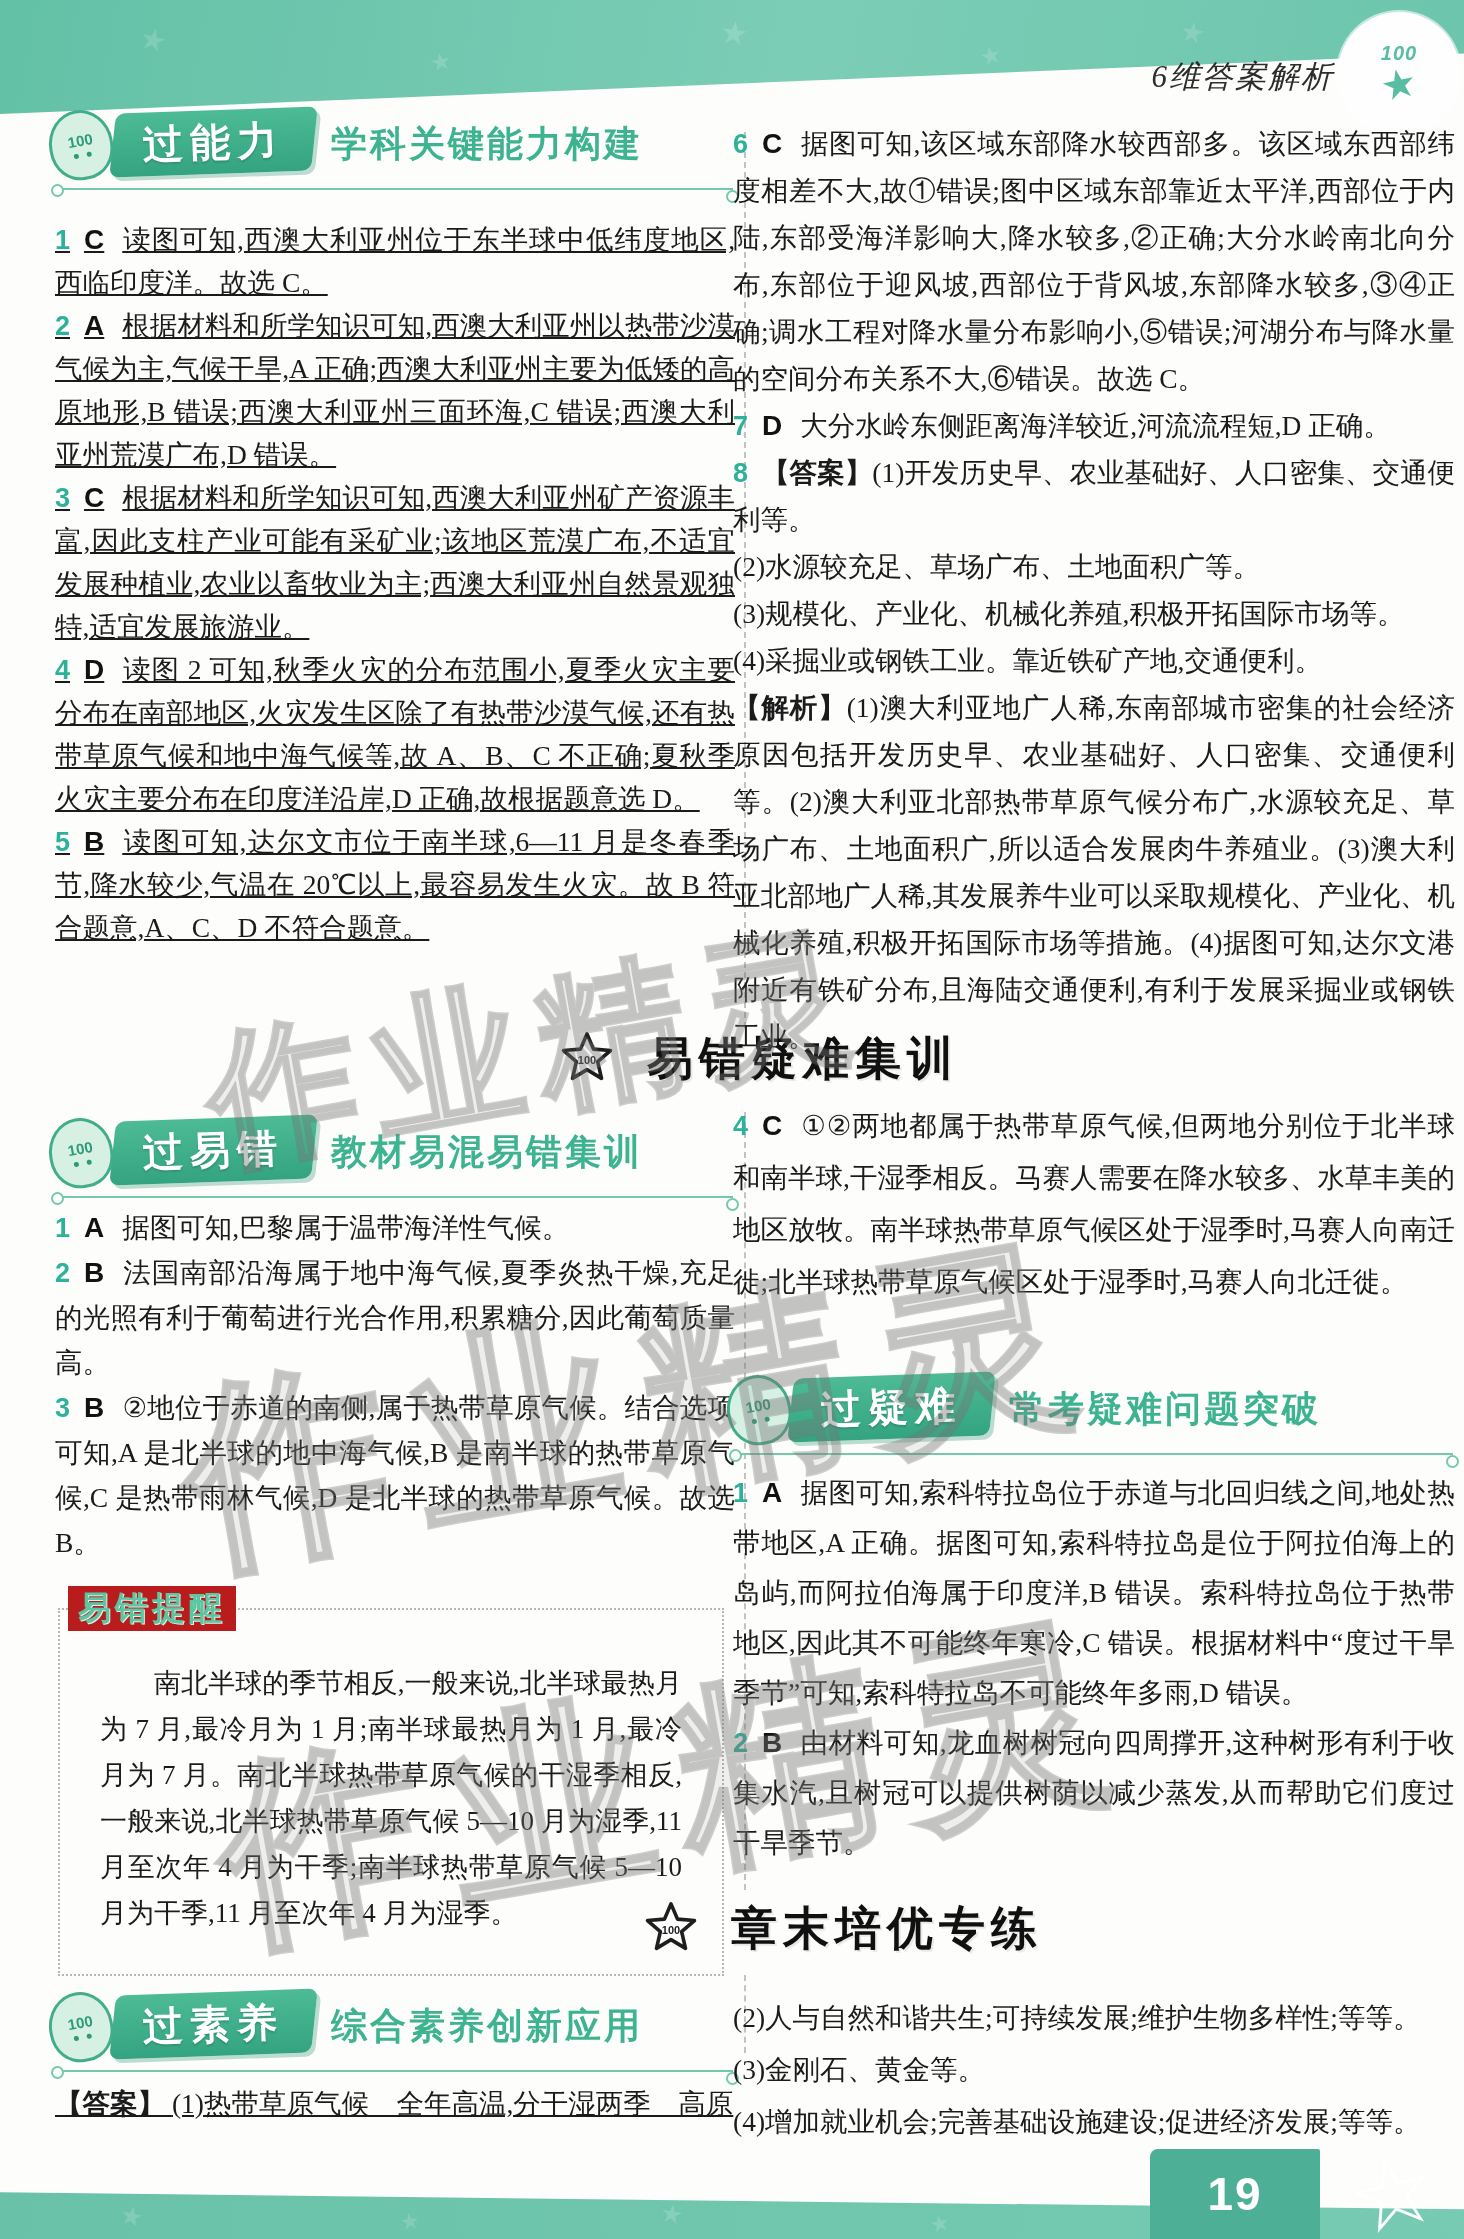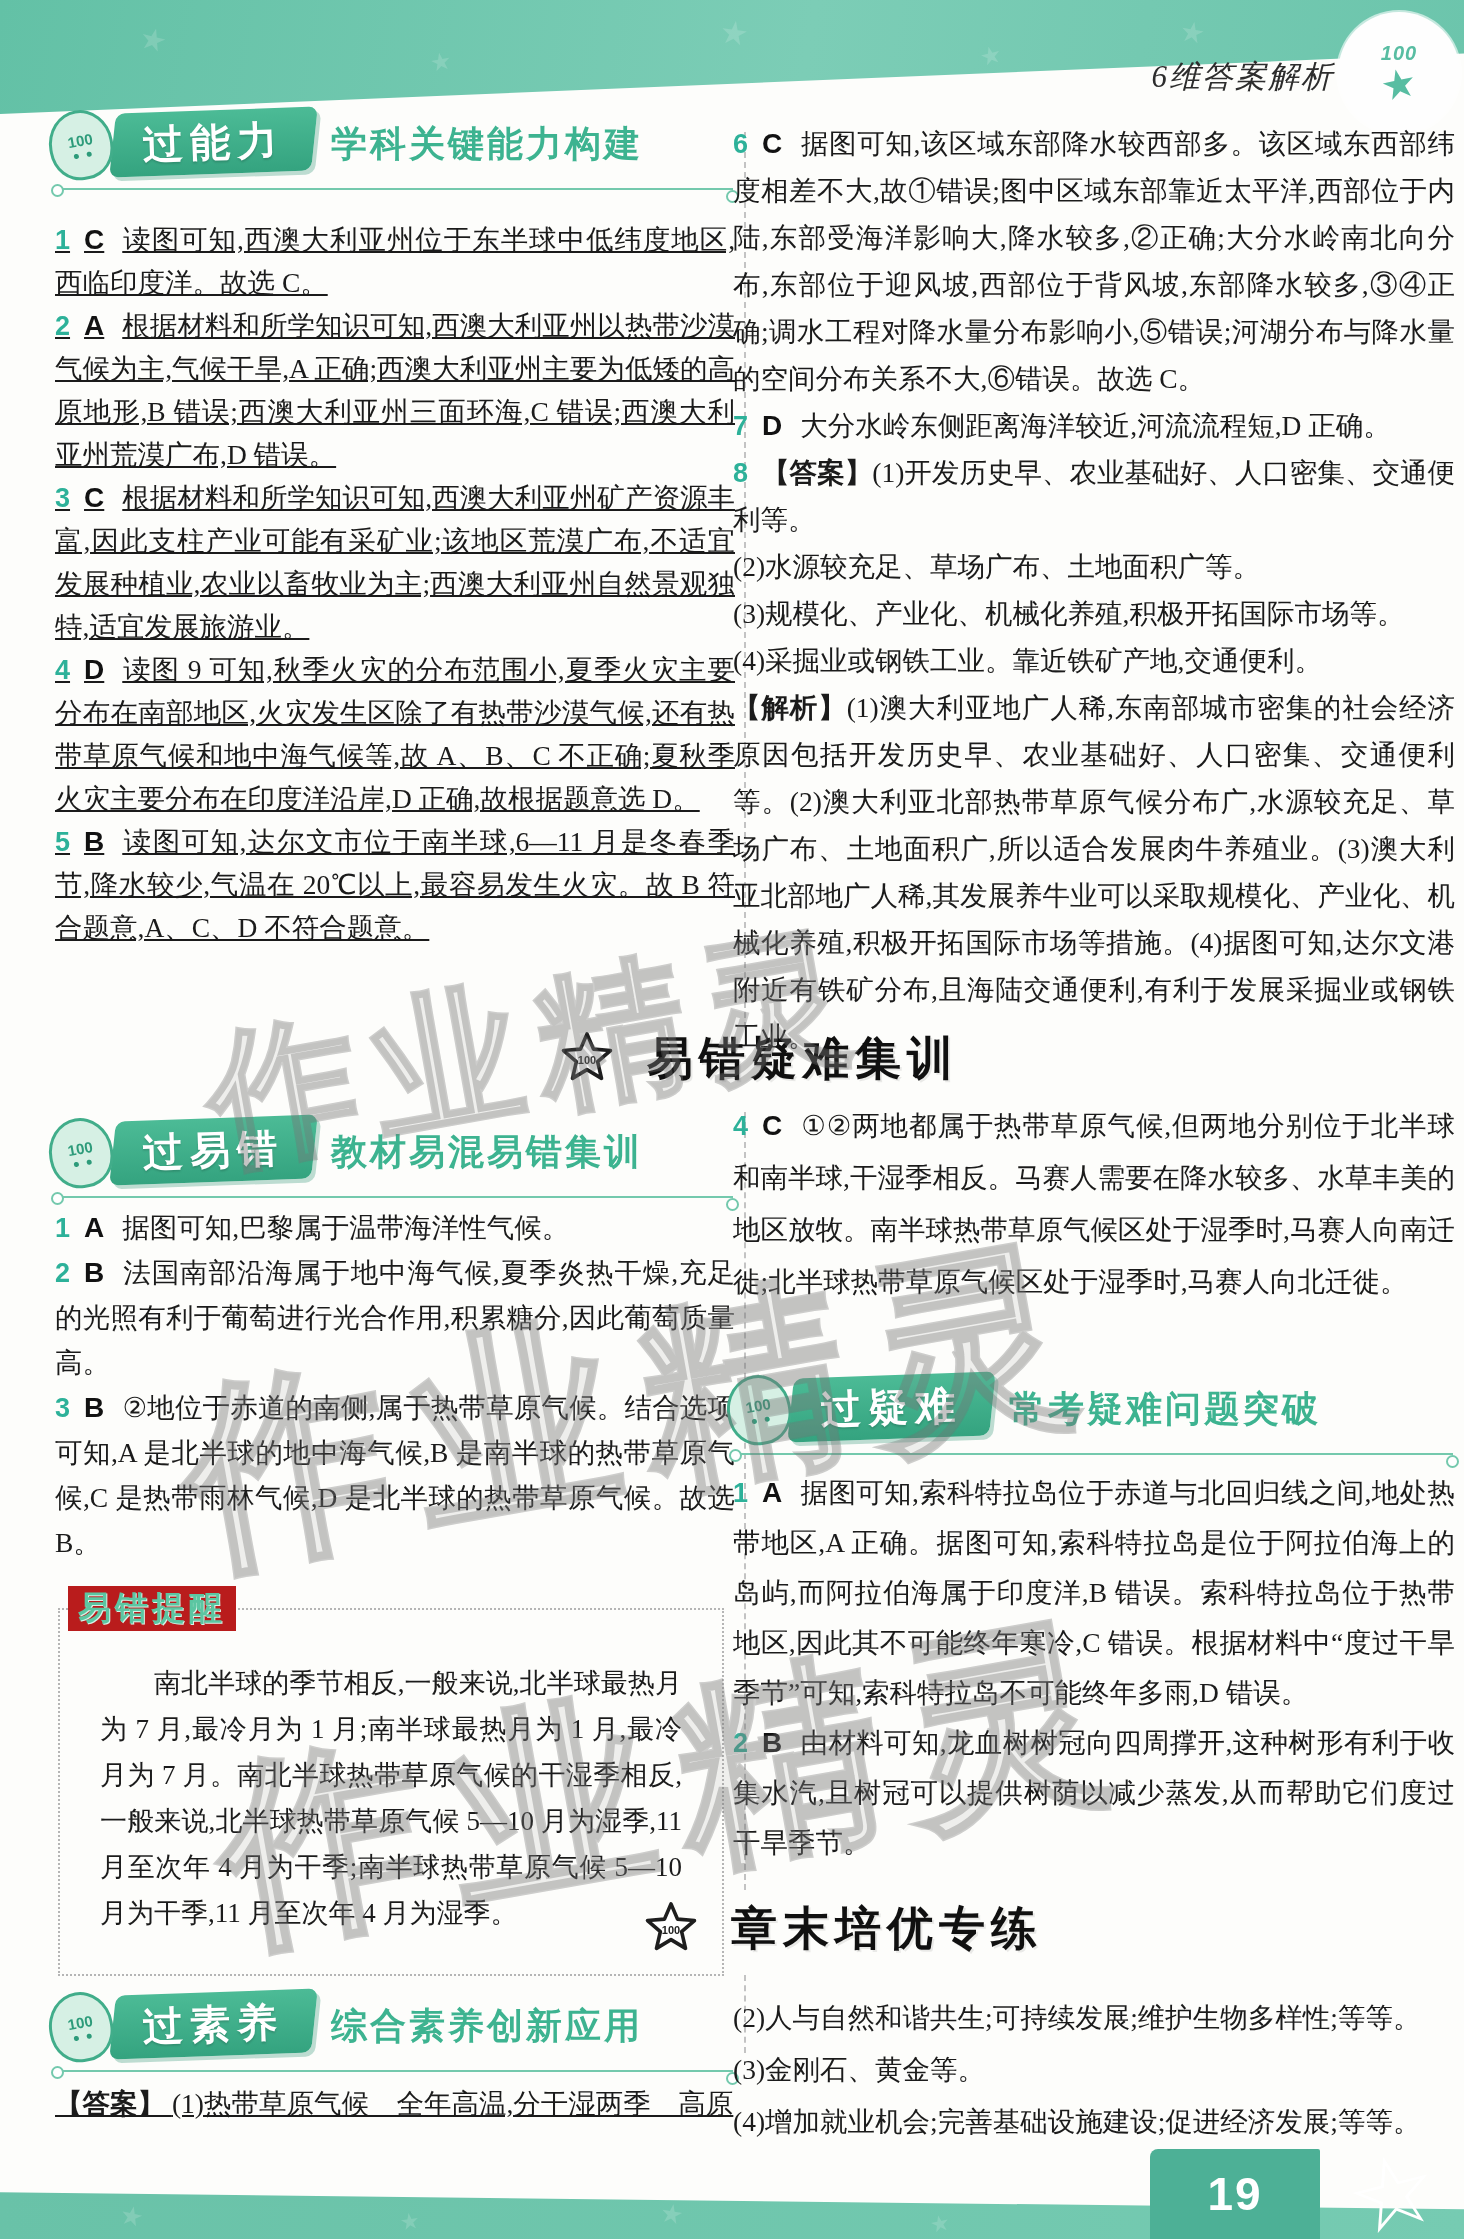--- a/index.html
+++ b/index.html
@@ -118,21 +118,21 @@
         <span>过能力</span>
       </span>
     <span class="sec-sub">学科关键能力构建</span>
     <span class="sec-line"></span>
   </div>
 
   <div class="tblock fs-l" style="left:55px;top:218px;width:680px">
     <p class="item"><span class="num">1</span><span class="ans">C</span><span>读图可知,西澳大利亚州位于东半球中低纬度地区,西临印度洋。故选 C。</span></p>
     <p class="item"><span class="num">2</span><span class="ans">A</span><span>根据材料和所学知识可知,西澳大利亚州以热带沙漠气候为主,气候干旱,A 正确;西澳大利亚州主要为低矮的高原地形,B 错误;西澳大利亚州三面环海,C 错误;西澳大利亚州荒漠广布,D 错误。</span></p>
     <p class="item"><span class="num">3</span><span class="ans">C</span><span>根据材料和所学知识可知,西澳大利亚州矿产资源丰富,因此支柱产业可能有采矿业;该地区荒漠广布,不适宜发展种植业,农业以畜牧业为主;西澳大利亚州自然景观独特,适宜发展旅游业。</span></p>
-    <p class="item"><span class="num">4</span><span class="ans">D</span><span>读图 9 可知,秋季火灾的分布范围小,夏季火灾主要分布在南部地区,火灾发生区除了有热带沙漠气候,还有热带草原气候和地中海气候等,故 A、B、C 不正确;夏秋季火灾主要分布在印度洋沿岸,D 正确,故根据题意选 D。</span></p>
+    <p class="item"><span class="num">4</span><span class="ans">D</span><span>读图 2 可知,秋季火灾的分布范围小,夏季火灾主要分布在南部地区,火灾发生区除了有热带沙漠气候,还有热带草原气候和地中海气候等,故 A、B、C 不正确;夏秋季火灾主要分布在印度洋沿岸,D 正确,故根据题意选 D。</span></p>
     <p class="item"><span class="num">5</span><span class="ans">B</span><span>读图可知,达尔文市位于南半球,6—11 月是冬春季节,降水较少,气温在 20℃以上,最容易发生火灾。故 B 符合题意,A、C、D 不符合题意。</span></p>
   </div>
 
   <div class="tblock fs-r1" style="left:733px;top:120px;width:722px">
     <p class="item"><span class="num">6</span><span class="ans">C</span><span>据图可知,该区域东部降水较西部多。该区域东西部纬度相差不大,故①错误;图中区域东部靠近太平洋,西部位于内陆,东部受海洋影响大,降水较多,②正确;大分水岭南北向分布,东部位于迎风坡,西部位于背风坡,东部降水较多,③④正确;调水工程对降水量分布影响小,⑤错误;河湖分布与降水量的空间分布关系不大,⑥错误。故选 C。</span></p>
     <p class="item"><span class="num">7</span><span class="ans">D</span><span>大分水岭东侧距离海洋较近,河流流程短,D 正确。</span></p>
     <p class="item"><span class="num">8</span><span class="blabel">【答案】</span><span>(1)开发历史早、农业基础好、人口密集、交通便利等。</span></p>
     <p class="item">(2)水源较充足、草场广布、土地面积广等。</p>
     <p class="item">(3)规模化、产业化、机械化养殖,积极开拓国际市场等。</p>
     <p class="item">(4)采掘业或钢铁工业。靠近铁矿产地,交通便利。</p>

